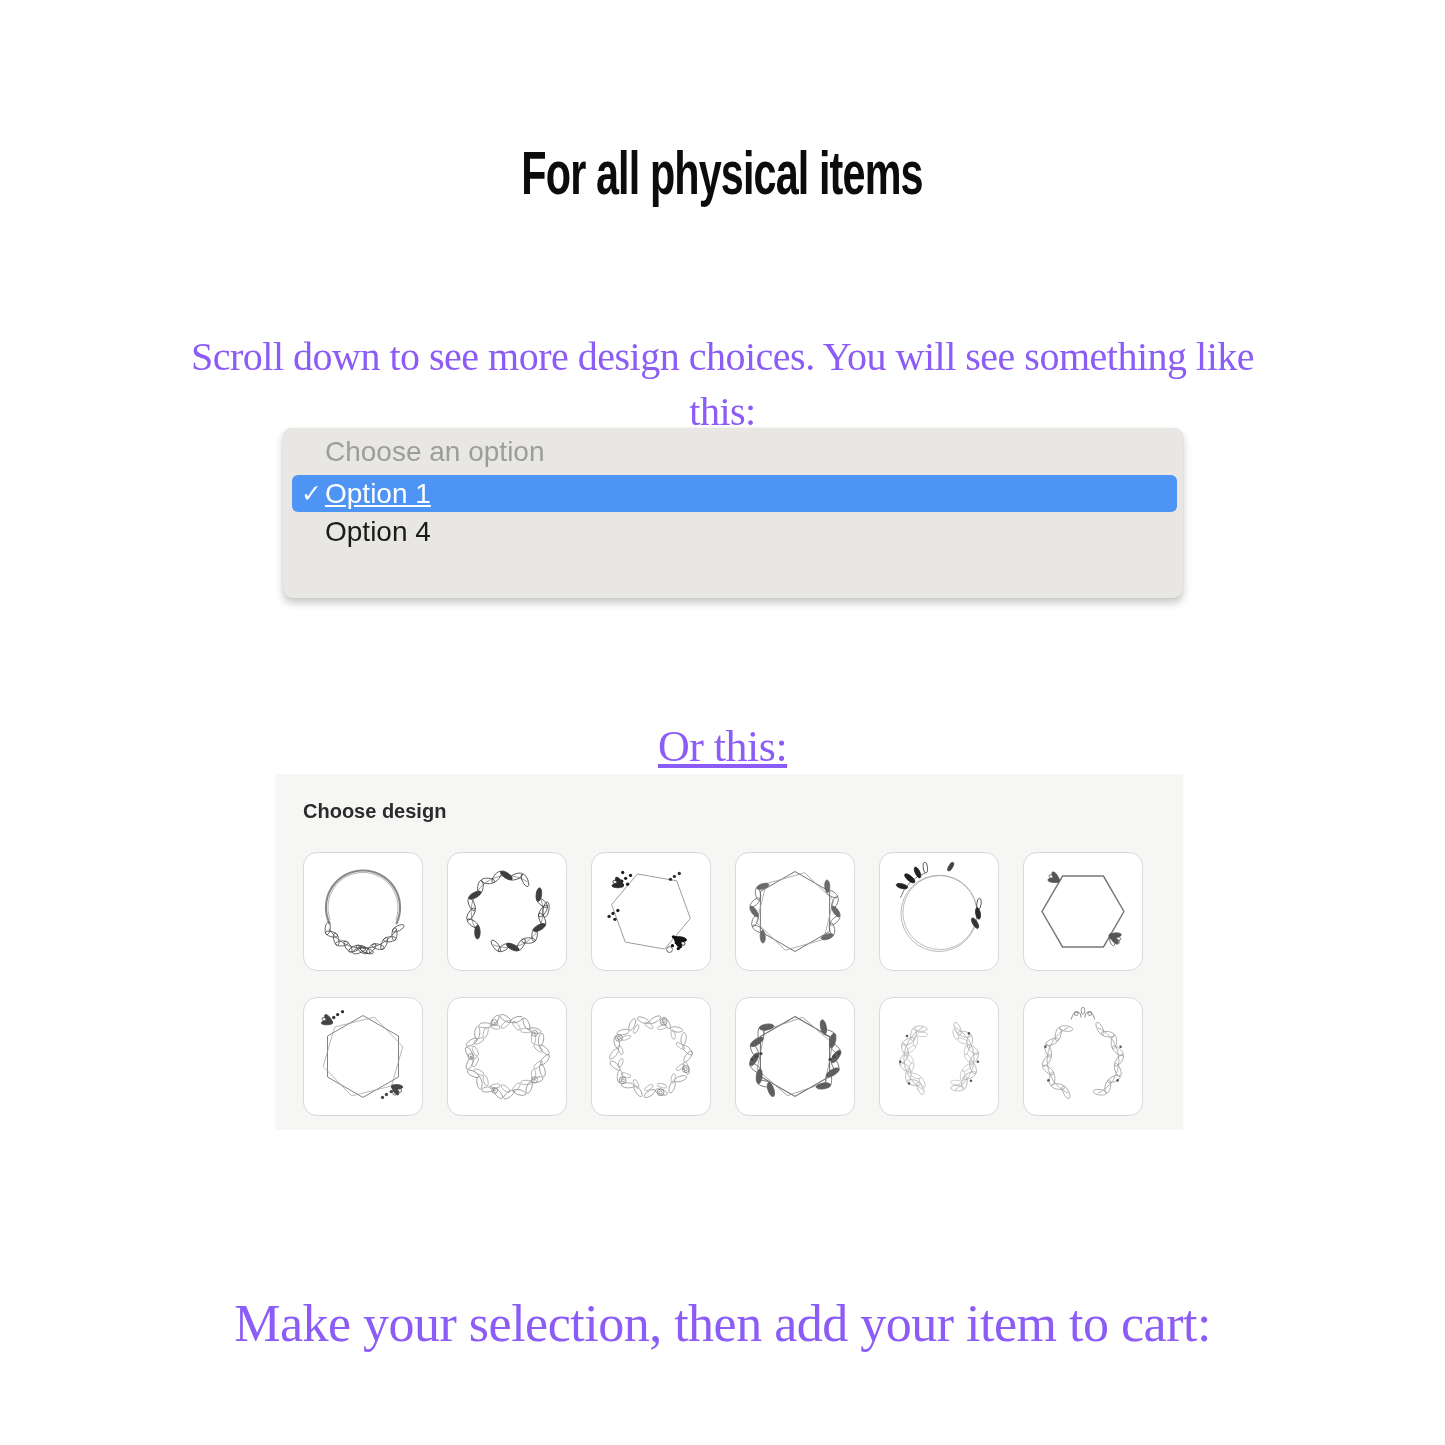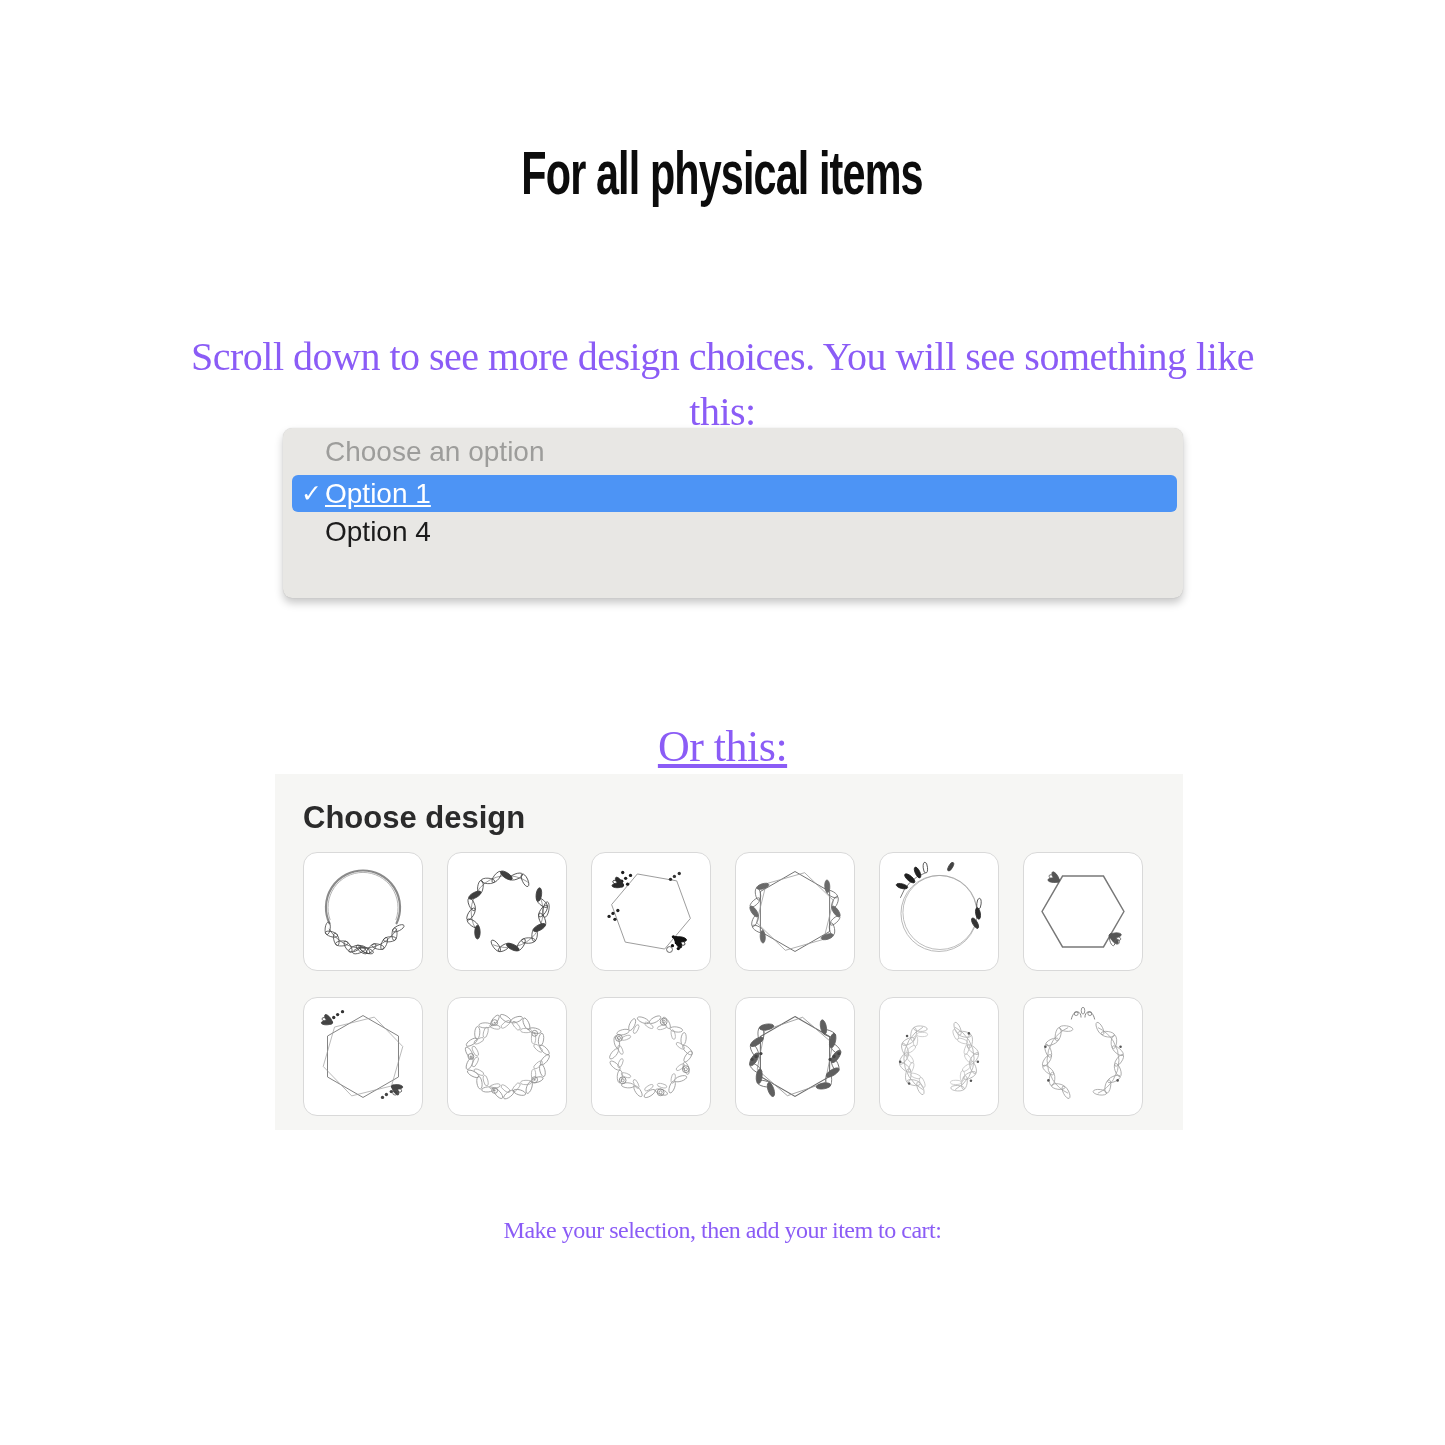--- a/index.html
+++ b/index.html
@@ -25,22 +25,22 @@
   }
   .intro{
     position:absolute;top:289px;left:50%;transform:translateX(-50%);
     width:1200px;text-align:center;font-size:40px;line-height:1.38;
   }
   .or-line{
     position:absolute;top:677px;left:0;width:100%;
     text-align:center;font-size:44px;text-decoration:underline;
   }
   .outro{
-    position:absolute;top:1193px;left:0;width:100%;
-    text-align:center;font-size:24px;
+    position:absolute;top:1242px;left:0;width:100%;
+    text-align:center;font-size:52px;
   }
   
   .dropdown{
     position:absolute;left:283px;top:428px;width:900px;height:170px;
     background:var(--panel-bg,#e8e7e4);
     border-radius:9px;
     box-shadow:0 5px 8px rgba(0,0,0,0.22),0 0 1px rgba(0,0,0,0.2);
     font-size:28px;
   }
   .dd-placeholder{
@@ -61,21 +61,21 @@
     height:40px;display:flex;align-items:center;
     padding-left:42px;color:#1b1b1b;
   }
   
   .design-section{
     position:absolute;left:275px;top:774px;width:908px;height:356px;
     background:var(--grid-bg,#f6f6f4);
   }
   .design-label{
     position:absolute;left:28px;top:26px;
-    font-size:31px;font-weight:700;color:#2b2b2b;letter-spacing:0;
+    font-size:20px;font-weight:700;color:#2b2b2b;letter-spacing:0;
   }
   .design-tiles{
     position:absolute;left:28px;top:78px;
     display:grid;grid-template-columns:repeat(6,120px);
     grid-auto-rows:119px;column-gap:24px;row-gap:26px;
   }
   .tile{
     background:#ffffff;border:1px solid #d9d9d9;border-radius:14px;
     box-sizing:border-box;overflow:hidden;
   }

